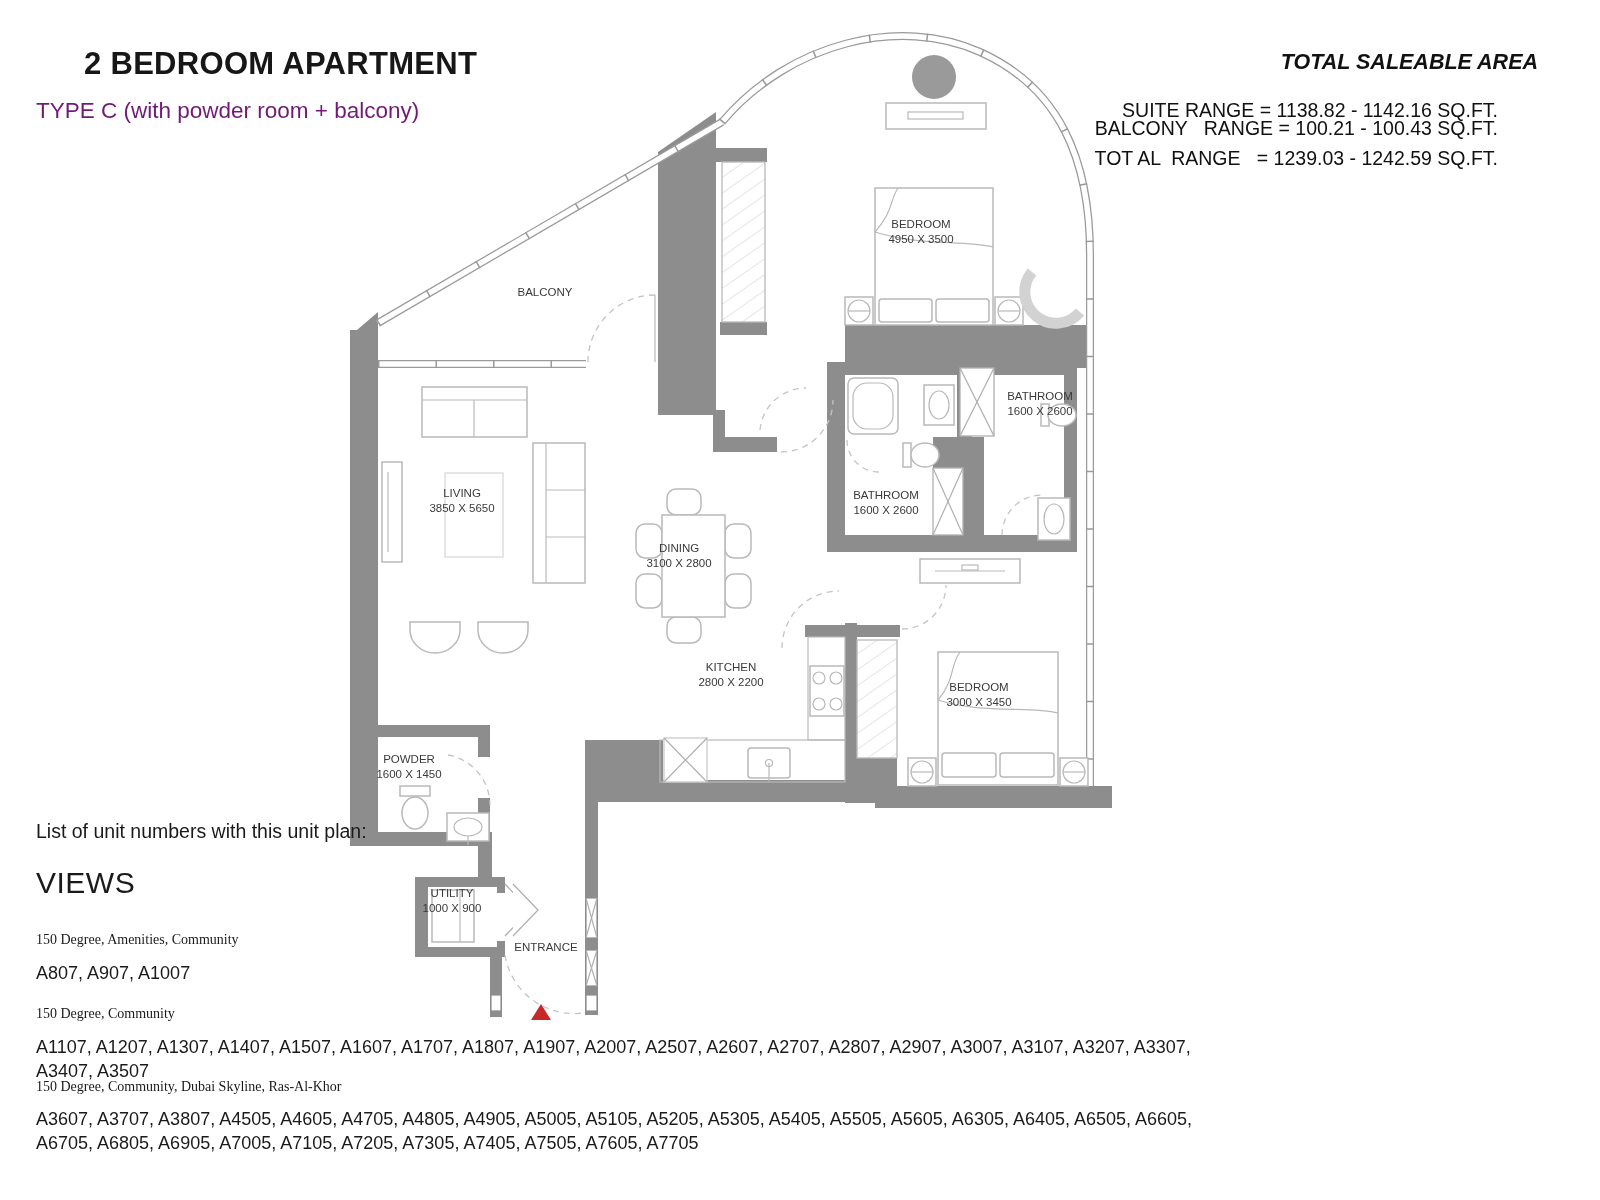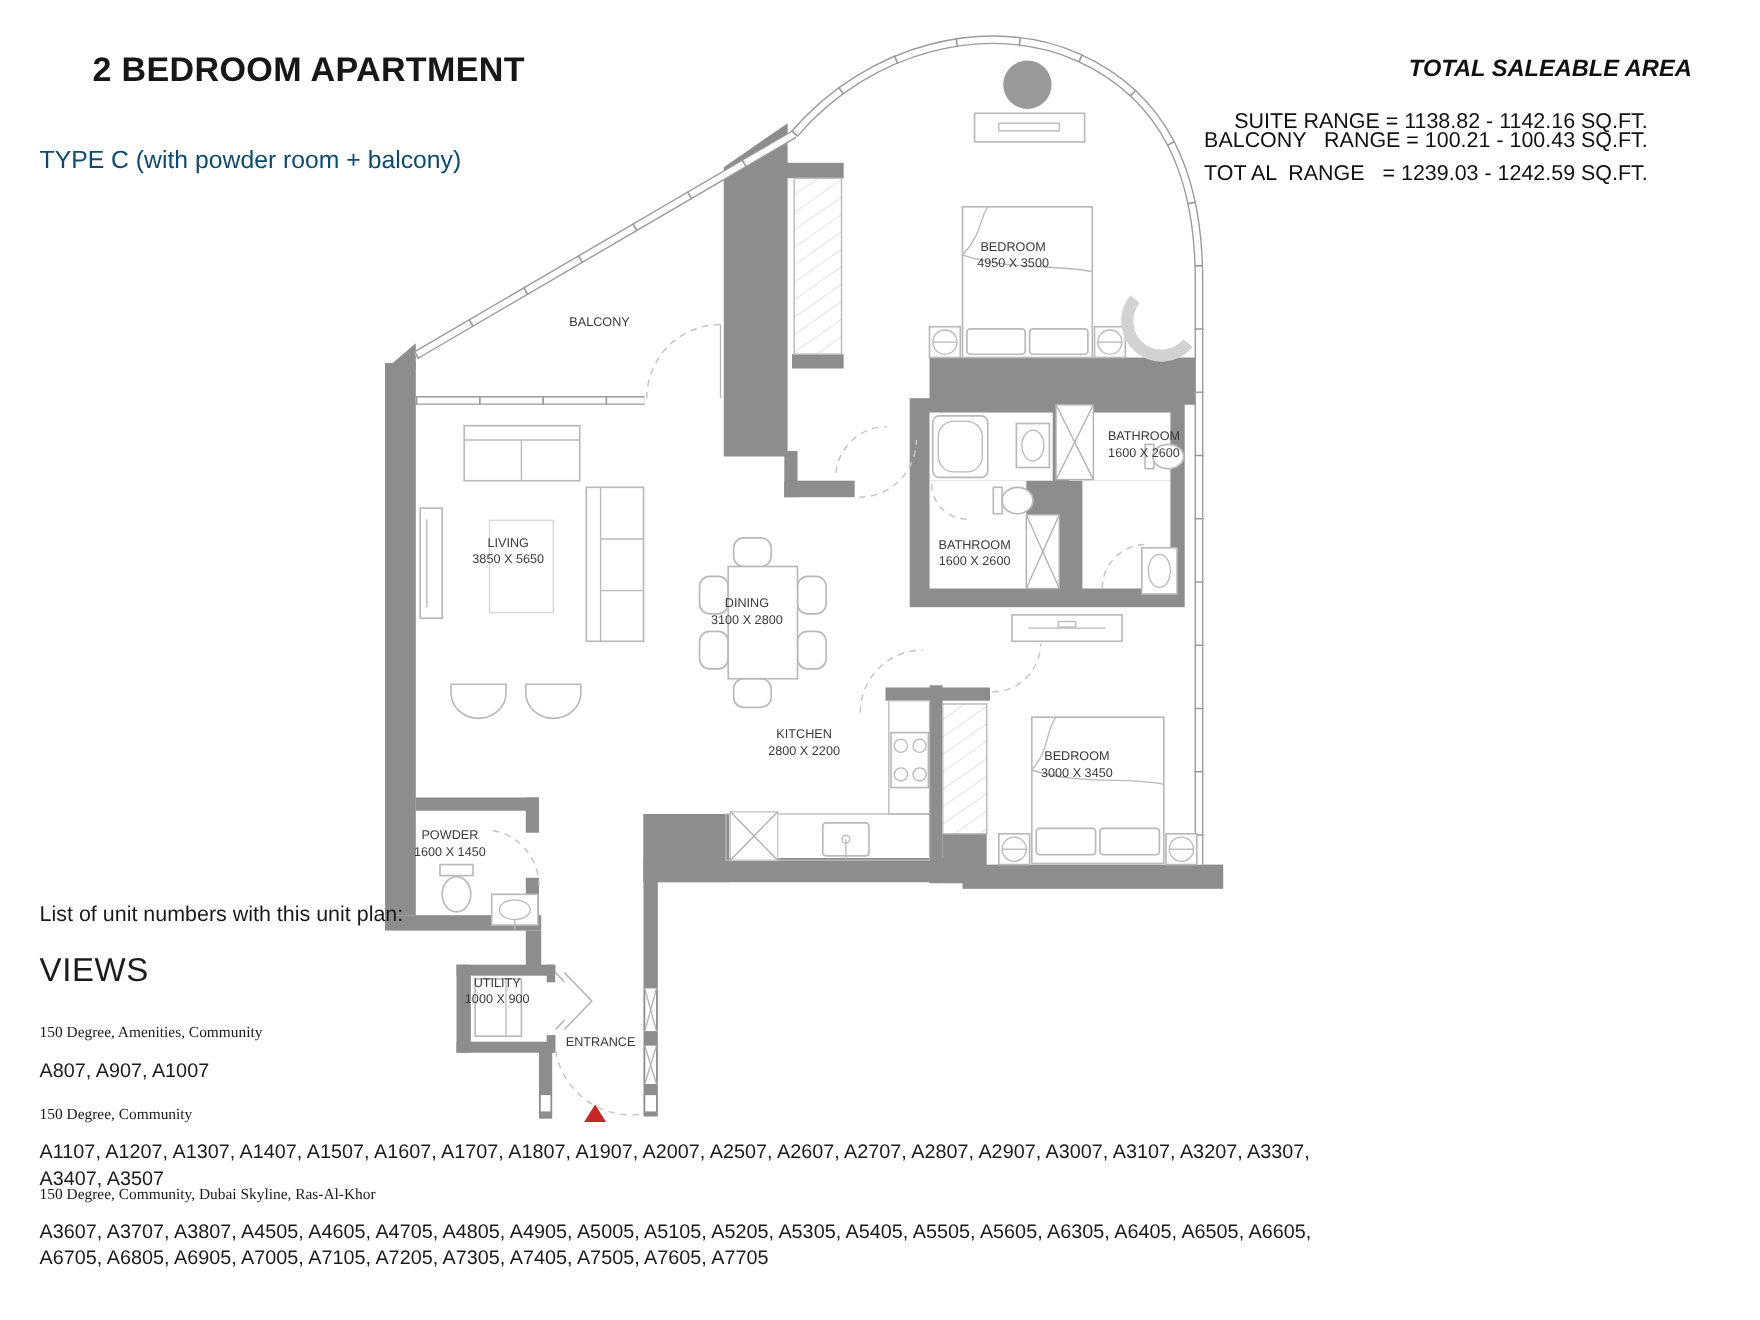--- a/index.html
+++ b/index.html
@@ -3,21 +3,21 @@
 <meta charset="utf-8">
 <style>
   html,body{margin:0;padding:0;background:#ffffff;}
   body{width:1600px;height:1200px;overflow:hidden;
        font-family:"Liberation Sans","DejaVu Sans",sans-serif;color:#1a1a1a;}
   #canvas{position:relative;width:1600px;height:1200px;background:#fff;}
   #plan-svg{position:absolute;left:0;top:0;}
 
   .abs{position:absolute;}
   .title{left:36px;top:46px;font-size:31px;font-weight:600;letter-spacing:.3px;color:#171717;margin-left:48px;}
-  .subtitle{left:36px;top:98px;font-size:22.5px;font-weight:400;color:#0c4a6e;margin-top:35px;}
+  .subtitle{left:36px;top:98px;font-size:22.5px;font-weight:400;color:#701a75;}
 
   .area-title{right:62px;top:50px;font-size:21.5px;font-weight:700;color:#111;font-style:italic;}
   .area-line{right:102px;font-size:19.5px;color:#111;white-space:pre;}
   .al1{top:87px;margin-top:12px;} .al2{top:117px;} .al3{top:147px;}
 
   .intro{left:36px;top:820px;font-size:19.5px;text-align:right;}
   .views{left:36px;top:866px;font-size:30px;font-weight:500;letter-spacing:.5px;}
   .vgroup-view{left:36px;font-size:14px;font-family:Liberation Serif, serif;}
   .vgroup-units{left:36px;font-size:18px;width:1185px;line-height:24px;}
   .g1v{top:932px;} .g1u{top:961px;}

